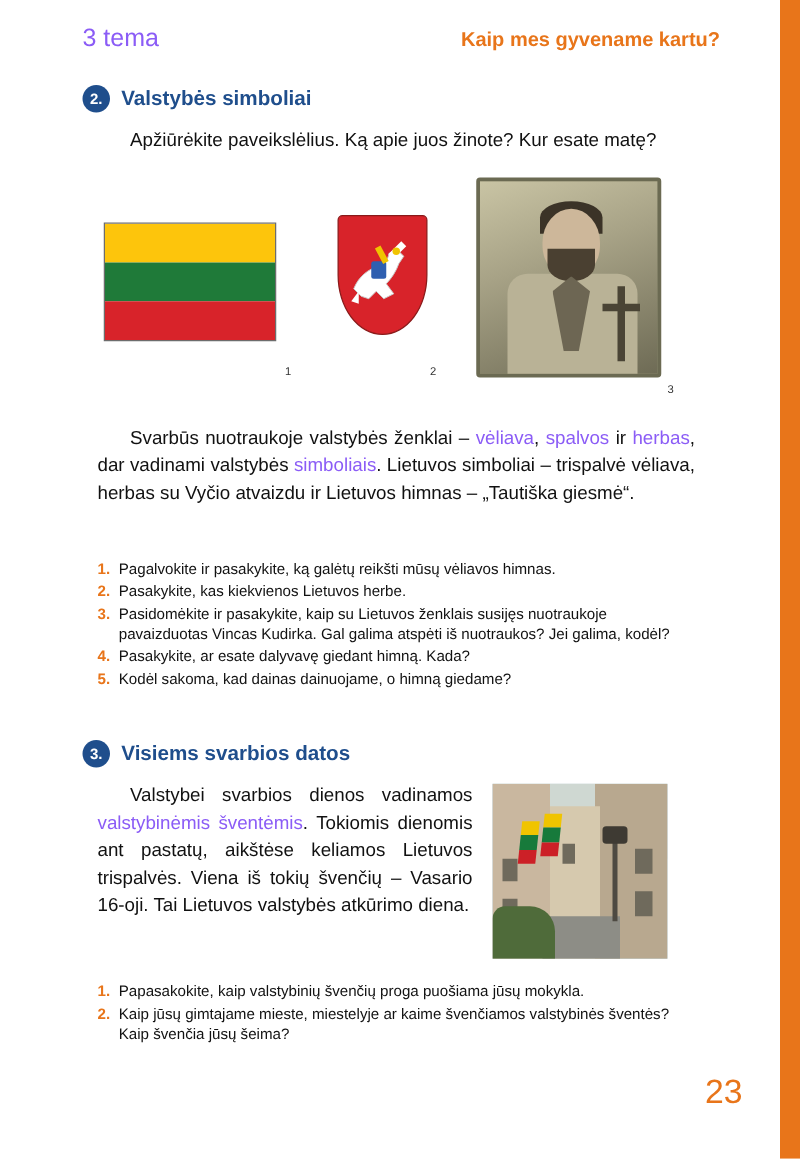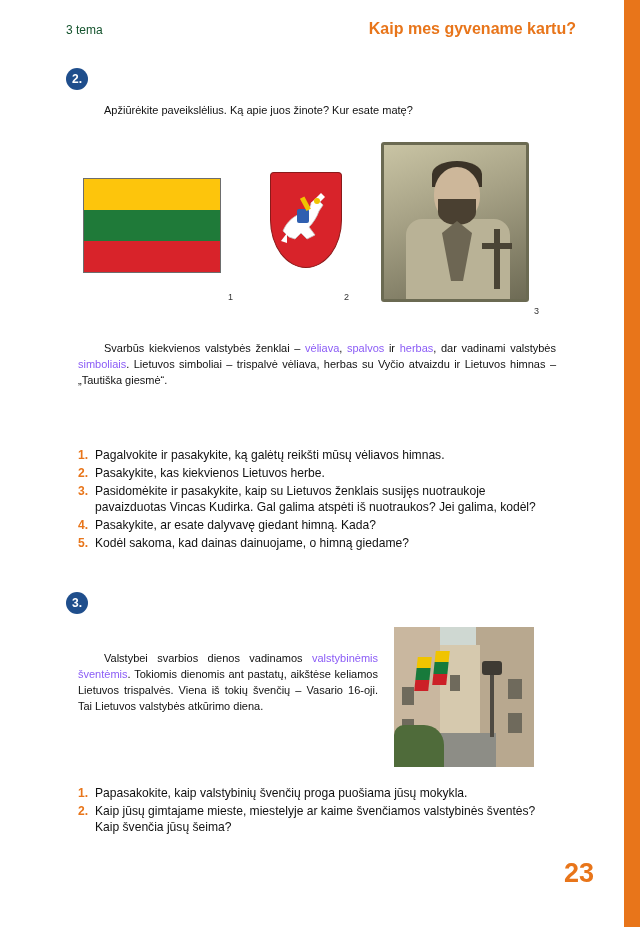--- a/index.html
+++ b/index.html
@@ -32,22 +32,22 @@
   .header {
     position: absolute;
     left: 66px;
     top: 20px;
     width: 510px;
     display: flex;
     align-items: baseline;
     justify-content: space-between;
   }
   .header-left {
-    font-size: 12px;
-    color: #14532d;
+    font-size: 20px;
+    color: #8b5cf6;
     font-weight: 400;
   }
   .header-right {
     font-size: 16px;
     color: #e8751a;
     font-weight: bold;
     margin-left: 22px;
   }
 
   
@@ -71,21 +71,21 @@
   }
   .section-title {
     font-size: 16.5px;
     font-weight: bold;
     color: #1f4e8c;
   }
 
   
   .para {
     position: absolute;
-    font-size: 11px;
+    font-size: 15px;
     line-height: 1.47;
     color: #111;
     text-align: justify;
   }
   .para .indent { display:inline-block; width: 26px; }
   .hl { color: #8b5cf6; }
 
   
   .img-row { position: absolute; }
   .flag {
@@ -221,38 +221,39 @@
   .sp-lamp { position:absolute; left:88px; top:34px; width:20px; height:14px; background:#3e3a33; border-radius:3px; }
   .sp-win { position:absolute; background:#6f6a5c; }
   .sp-green { position:absolute; left:0; bottom:0; width:50px; height:42px; background:#4f6b3a; border-radius:10px 20px 0 0; }
 
   
   .page-num {
     position: absolute;
     right: 46px;
     bottom: 38px;
     font-size: 27px;
-    font-weight: bold;
+    font-weight: normal;
     color: #e8751a;
   }
 </style>
 </head>
 <body>
 
 <div class="page">
 
   <div class="edge-bar"></div>
 
   <div class="header">
     <div class="header-left">3 tema</div>
     <div class="header-right">Kaip mes gyvename kartu?</div>
   </div>
 
   <div class="section-head" style="left:66px; top:68px;">
     <div class="num-badge">2.</div>
+    <div class="section-title">Valstybės simboliai</div>
   </div>
 
   <div class="para" style="left:78px; top:102px; width:476px;">
     <span class="indent"></span><span>Apžiūrėkite paveikslėlius. Ką apie juos žinote? Kur esate matę?</span>
   </div>
 
   <div class="img-row" style="left:0; top:0;">
 
     <div class="flag" style="left:83px; top:178px;">
       <div class="s s1"></div>
@@ -284,21 +285,21 @@
       <div class="photo-lapel"></div>
       <div class="photo-cross">
           <div class="v"></div>
           <div class="h"></div>
         </div>
     </div>
     <div class="img-caption" style="left:534px; top:306px;">3</div>
   </div>
 
   <div class="para" style="left:78px; top:340px; width:478px;">
-    <span class="indent"></span><span>Svarbūs kiekvienos valstybės ženklai – </span><span class="hl">vėliava</span><span>, </span><span class="hl">spalvos</span><span> ir </span><span class="hl">herbas</span><span>, dar vadinami valstybės </span><span class="hl">simboliais</span><span>. Lietuvos simboliai – trispalvė vėliava, herbas su Vyčio atvaizdu ir Lietuvos himnas – „Tautiška giesmė“.</span>
+    <span class="indent"></span><span>Svarbūs nuotraukoje valstybės ženklai – </span><span class="hl">vėliava</span><span>, </span><span class="hl">spalvos</span><span> ir </span><span class="hl">herbas</span><span>, dar vadinami valstybės </span><span class="hl">simboliais</span><span>. Lietuvos simboliai – trispalvė vėliava, herbas su Vyčio atvaizdu ir Lietuvos himnas – „Tautiška giesmė“.</span>
   </div>
 
   <div class="qlist" style="left:78px; top:448px; width:480px;">
     <div class="qitem">
       <span class="qnum">1.</span>
       <span class="qtext">Pagalvokite ir pasakykite, ką galėtų reikšti mūsų vėliavos himnas.</span>
     </div>
     <div class="qitem">
       <span class="qnum">2.</span>
       <span class="qtext">Pasakykite, kas kiekvienos Lietuvos herbe.</span>
@@ -312,20 +313,21 @@
       <span class="qtext">Pasakykite, ar esate dalyvavę giedant himną. Kada?</span>
     </div>
     <div class="qitem">
       <span class="qnum">5.</span>
       <span class="qtext">Kodėl sakoma, kad dainas dainuojame, o himną giedame?</span>
     </div>
   </div>
 
   <div class="section-head" style="left:66px; top:592px;">
     <div class="num-badge">3.</div>
+    <div class="section-title">Visiems svarbios datos</div>
   </div>
 
   <div class="street-photo" style="left:394px; top:627px;">
     <div class="sp-sky"></div>
     <div class="sp-bldgL"></div>
     <div class="sp-bldgR"></div>
     <div class="sp-bldgC"></div>
     <div class="sp-win" style="left:8px; top:60px; width:12px; height:18px;"></div>
     <div class="sp-win" style="left:8px; top:92px; width:12px; height:18px;"></div>
     <div class="sp-win" style="right:12px; top:52px; width:14px; height:20px;"></div>
@@ -340,21 +342,21 @@
         <div class="r"></div>
       </div>
     <div class="sp-flag2">
         <div class="y"></div>
         <div class="g"></div>
         <div class="r"></div>
       </div>
     <div class="sp-green"></div>
   </div>
 
-  <div class="para" style="left:78px; top:650px; width:300px;">
+  <div class="para" style="left:78px; top:626px; width:300px;">
     <span class="indent"></span><span>Valstybei svarbios dienos vadinamos </span><span class="hl">valstybinėmis šventėmis</span><span>. Tokiomis dienomis ant pastatų, aikštėse keliamos Lietuvos trispalvės. Viena iš tokių švenčių – Vasario 16-oji. Tai Lietuvos valstybės atkūrimo diena.</span>
   </div>
 
   <div class="qlist" style="left:78px; top:786px; width:480px;">
     <div class="qitem">
       <span class="qnum">1.</span>
       <span class="qtext">Papasakokite, kaip valstybinių švenčių proga puošiama jūsų mokykla.</span>
     </div>
     <div class="qitem">
       <span class="qnum">2.</span>

